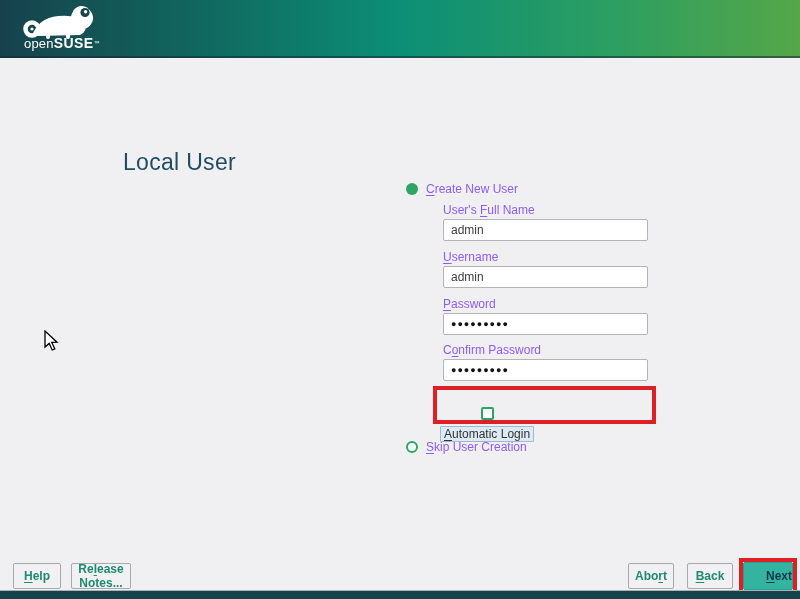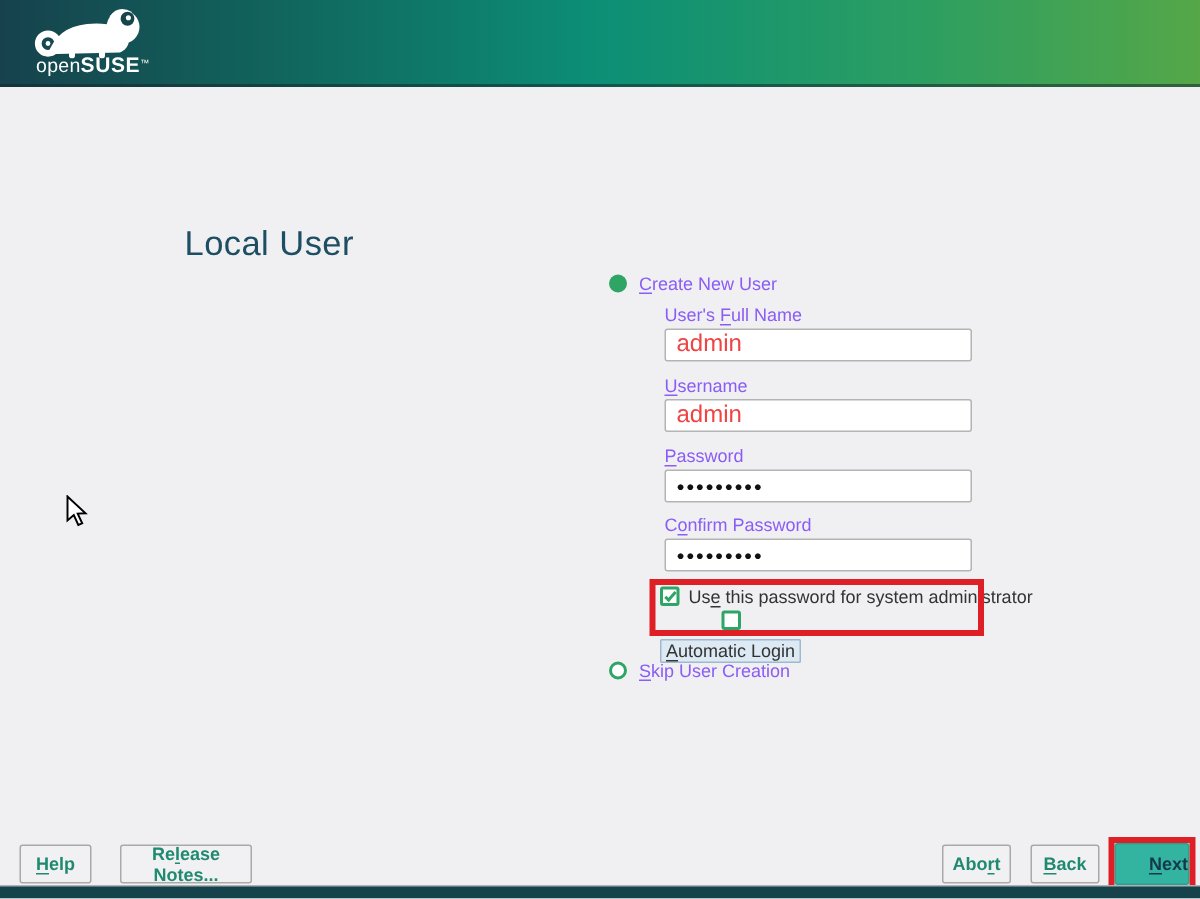--- a/index.html
+++ b/index.html
@@ -24,21 +24,21 @@
   
   .radio-row { position:absolute; display:flex; align-items:center; gap:8px; }
   .radio { width:12px; height:12px; border-radius:50%; flex:0 0 auto; }
   .radio.sel { background:#2ea465; }
   .radio.unsel { background:#fff; border:2px solid #2ea465; }
   .radio-label { font-size:12px; color:#8b5cf6; }
 
   .field-label { position:absolute; left:443px; font-size:12px; color:#8b5cf6; }
   .text-input { position:absolute; left:443px; width:205px; height:22px;
     border:1px solid #b4b4b4; border-radius:2px; background:#fff; padding:0 7px;
-    font-size:16px; color:#ef4444; font-family:inherit; }
+    font-size:12px; color:#404040; font-family:inherit; }
   .text-input.masked { font-size:9px; font-weight:700; letter-spacing:1px; color:#111; }
 
   .check-row { position:absolute; left:440px; display:flex; align-items:center; gap:6px; height:15px; }
   .checkbox { width:13px; height:13px; border:2px solid #2ea465; border-radius:2px;
     background:#fff; position:relative; flex:0 0 auto; }
   .checkbox .tick { position:absolute; left:2.5px; top:-0.5px; width:4px; height:8px;
     border-right:2px solid #2ea465; border-bottom:2px solid #2ea465; transform:rotate(42deg); }
   .check-label { font-size:12px; color:#333; }
   .focus-label { background:#dde9f3; border:1px solid #9fb9cf; padding:0 3px; border-radius:1px; }
 
@@ -91,44 +91,38 @@
 
   <div class="field-label" style="top:250px;"><span class="mn">U</span><span>sername</span></div>
   <input class="text-input" style="top: 266px;" value="admin">
 
   <div class="field-label" style="top:297px;"><span class="mn">P</span><span>assword</span></div>
   <input class="text-input masked" style="top: 313px;" value="●●●●●●●●●">
 
   <div class="field-label" style="top:343px;"><span>C</span><span class="mn">o</span><span>nfirm Password</span></div>
   <input class="text-input masked" style="top: 359px;" value="●●●●●●●●●">
 
-  <div class="check-row" style="top:390px;">
-    <span class="checkbox">
-        <span class="tick"></span>
-      </span>
-    <span class="check-label"><span>Us</span><span class="mn">e</span><span> this password for system administrator</span></span>
-  </div>
 
   <div class="check-row" style="top:407px;flex-direction:column;">
     <span class="checkbox"></span>
     <span class="check-label focus-label"><span class="mn">A</span><span>utomatic Login</span></span>
   </div>
 
   <div class="annotation" style="left:433px; top:386px; width:223px; height:38px;"></div>
 
   <div class="radio-row" style="left:406px; top:440px;">
     <span class="radio unsel"></span>
     <span class="radio-label"><span class="mn">S</span><span>kip User Creation</span></span>
   </div>
 
   <button class="btn" style="left:13px; width:48px;">
       <span><span class="mn">H</span><span>elp</span></span>
     </button>
 
-  <button class="btn" style="left:71px; width:88px;margin-left:9px;">
+  <button class="btn" style="left:71px; width:60px;">
       <span><span>Re</span><span class="mn">l</span><span>ease Notes...</span></span>
     </button>
 
   <button class="btn" style="left:628px; width:46px;">
       <span><span>Abo</span><span class="mn">r</span><span>t</span></span>
     </button>
 
   <button class="btn" style="left:687px; width:46px;">
       <span><span class="mn">B</span><span>ack</span></span>
     </button>

